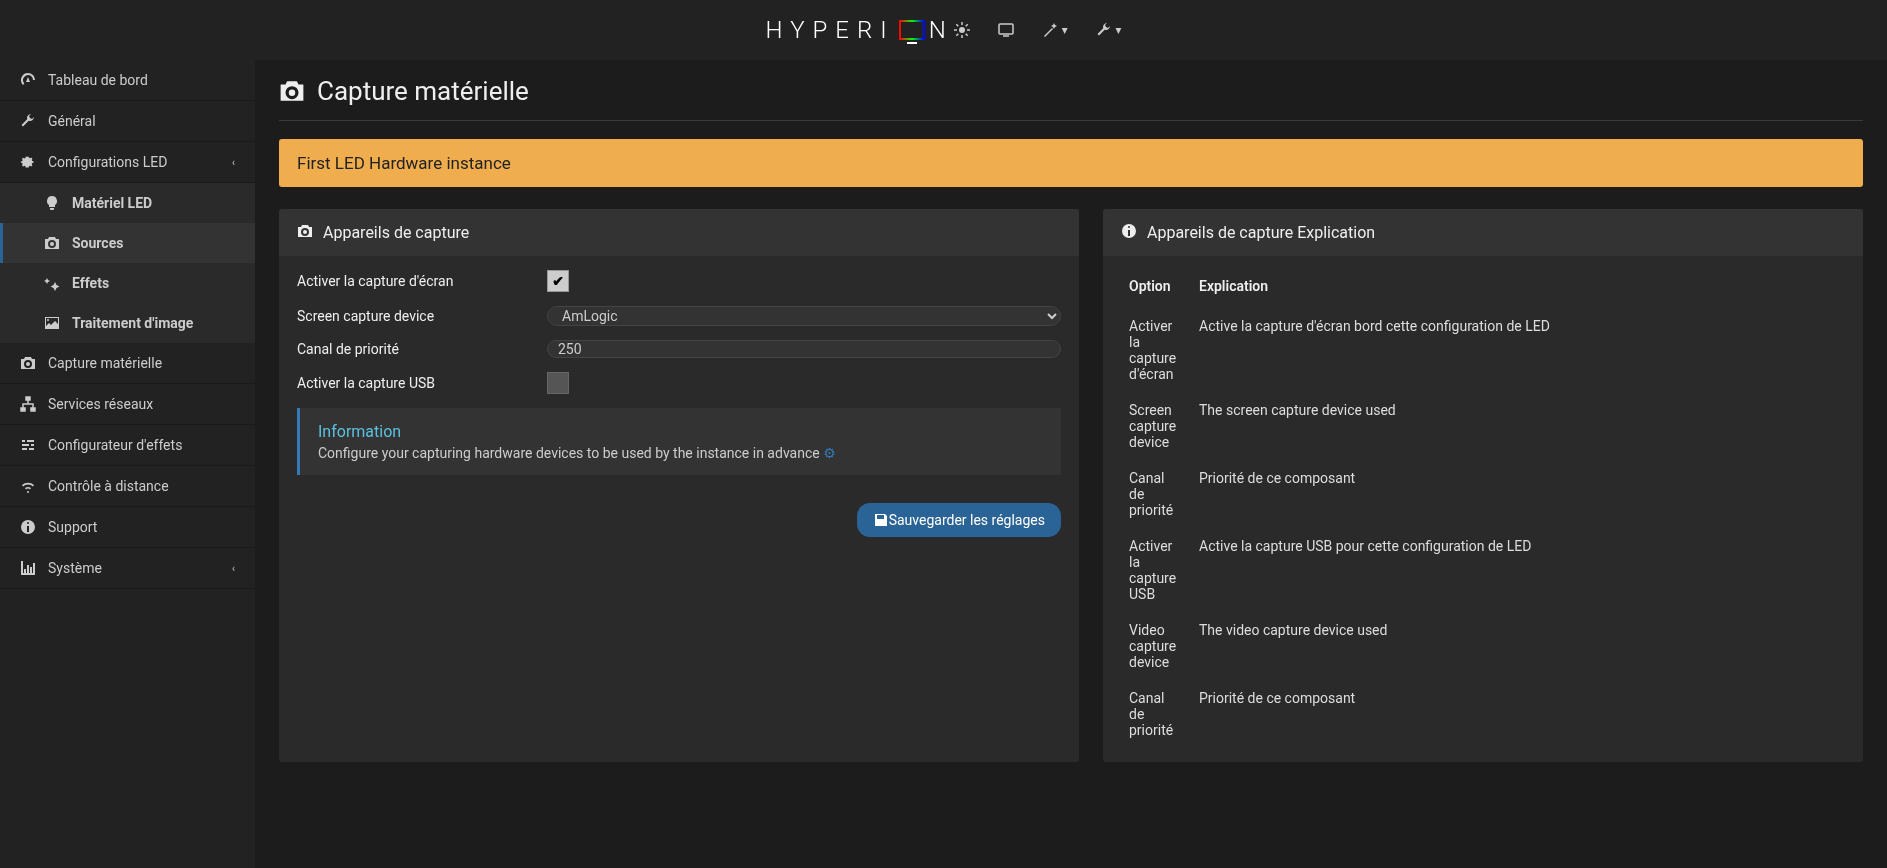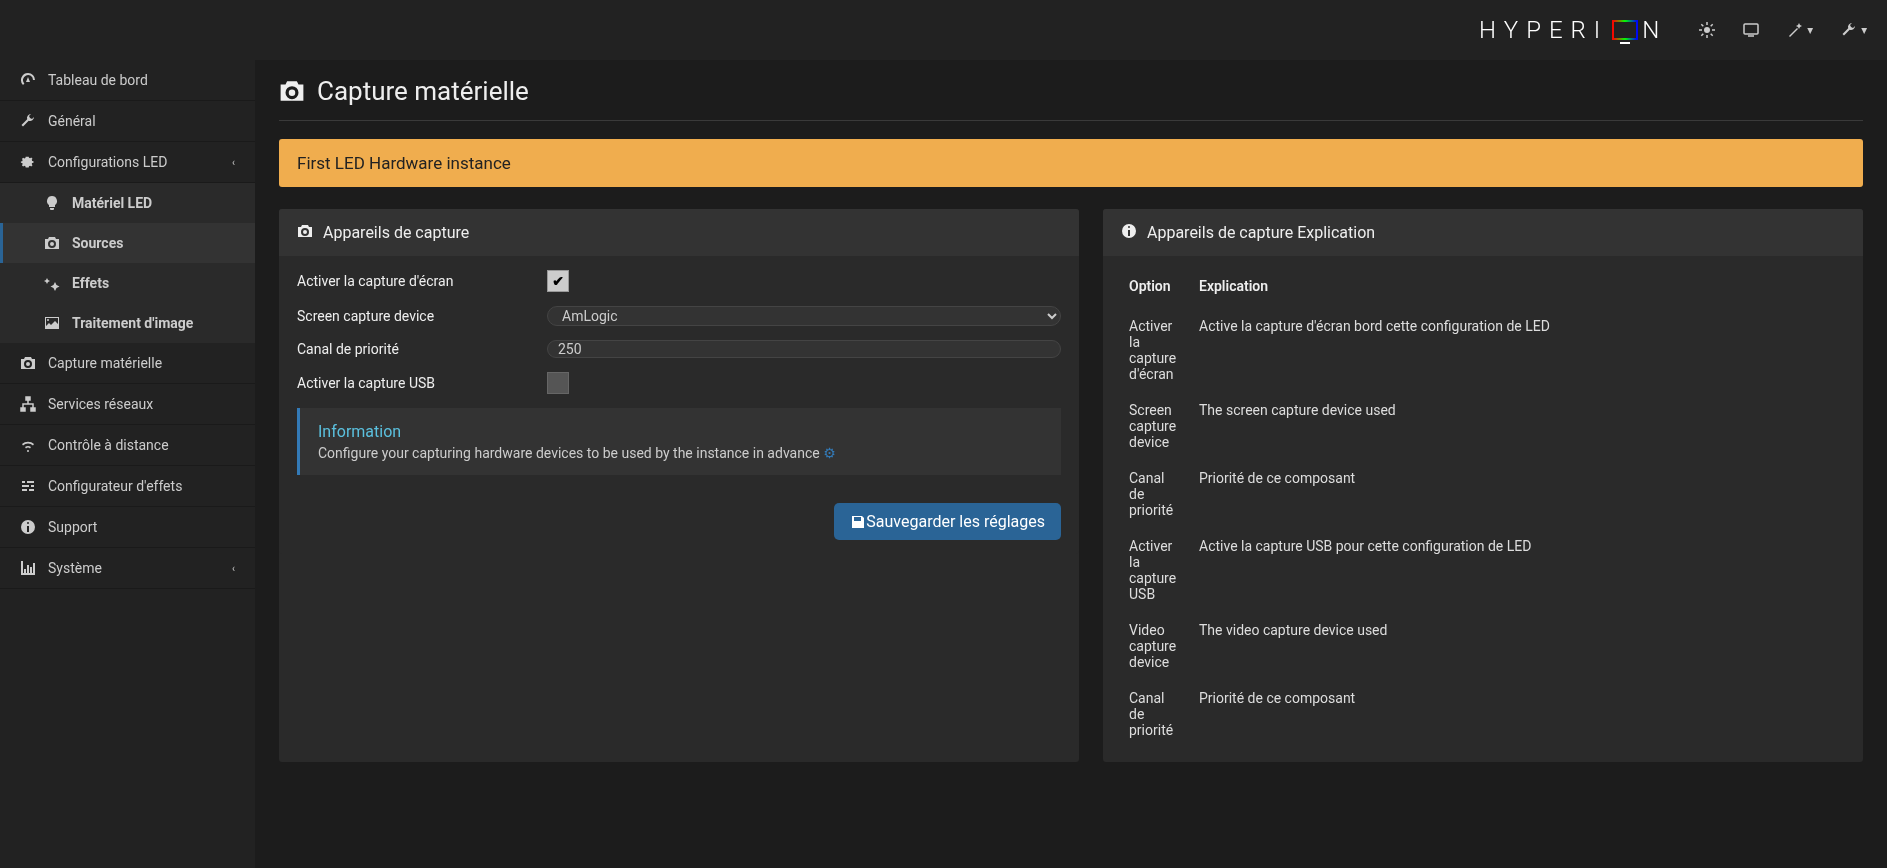--- a/index.html
+++ b/index.html
@@ -1,17 +1,17 @@
 <!DOCTYPE html>
 <html><head>
 <meta charset="utf-8">
 <style>
 * { margin:0; padding:0; box-sizing:border-box; font-family:-apple-system,BlinkMacSystemFont,"Segoe UI",Roboto,sans-serif; }
 body { background:#1c1c1c; color:#ccc; font-size:14px; width:1887px; height:868px; overflow:hidden; }
-.topbar { height:60px; background:#222; display:flex; align-items:center; padding:0 20px; justify-content:flex-end;gap:32px; }
+.topbar { height:60px; background:#222; display:flex; align-items:center; padding:0 20px; justify-content:center; }
 .logo { display:flex; align-items:center; gap:2px; color:#fff; font-size:24px; letter-spacing:8px; font-weight:300; }
 .logo-box { display:inline-block; width:26px; height:20px; border:2px solid; border-image:linear-gradient(90deg,#f00,#0f0,#00f) 1; position:relative; margin:0 2px; }
 .logo-box::after { content:''; position:absolute; bottom:-6px; left:50%; transform:translateX(-50%); width:10px; height:2px; background:#fff; }
 .top-icons { display:flex; gap:28px; align-items:center; color:#ccc; }
 .top-icons span { cursor:pointer; display:flex; align-items:center; gap:4px; }
 .main { display:flex; height:calc(100% - 60px); }
 .sidebar { width:255px; background:#222; overflow-y:auto; }
 .nav-item { padding:12px 20px; display:flex; align-items:center; gap:12px; color:#ccc; cursor:pointer; border-bottom:1px solid #1a1a1a; position:relative; }
 .nav-item.sub { padding-left:44px; background:#2a2a2a; border:none;font-weight:bold; }
 .nav-item.sub.active { background:#333; border-left:3px solid #2a6496; padding-left:41px; }
@@ -30,21 +30,21 @@
 .form-control { flex:1; }
 .checkbox { width:22px; height:22px; background:#ccc; border:1px solid #999; display:flex; align-items:center; justify-content:center; cursor:pointer; }
 .checkbox.checked::after { content:'✔'; color:#000; font-size:14px; font-weight:bold; }
 .checkbox.unchecked { background:#555; border:1px solid #666; }
 input.text, select.text { width:100%; background:#333; border:1px solid #444; color:#ccc; padding:0 10px; font-size:14px; border-radius:12px; }
 .info-box { border-left:3px solid #337ab7; background:#333; padding:14px 18px; margin-top:4px; }
 .info-title { color:#5bc0de; font-size:16px; margin-bottom:4px; }
 .info-text { color:#ccc; font-size:14px; }
 .info-text .gear { color:#337ab7; }
 .panel-footer { padding:14px 18px; display:flex; justify-content:flex-end; background:#2a2a2a; border-radius:0 0 3px 3px; }
-.btn-save { background:#2a6496; color:#fff; border:none; padding:9px 16px; font-size:16px; border-radius:5px; cursor:pointer; display:flex; align-items:center; }
+.btn-save { background:#2a6496; color:#fff; border:none; padding:9px 16px; font-size:14px; border-radius:13px; cursor:pointer; display:flex; align-items:center; }
 table.explain { width:100%; border-collapse:collapse; }
 table.explain th { text-align:left; font-weight:600; padding:8px 8px 14px 8px; color:#eee; }
 table.explain td { padding:10px 8px; vertical-align:top; color:#ddd; }
 table.explain td.opt { width:70px; word-break:break-word; }
 svg { fill:currentColor; }
 .icon { width:16px; height:16px; display:inline-flex; }
 .icon-lg { width:26px; height:26px; }
 </style>
 </head>
 <body>
@@ -191,29 +191,29 @@
         <span>Capture matérielle</span>
       </div>
     <div class="nav-item">
         <svg class="icon" viewBox="0 0 16 16">
           <use href="#i-sitemap"></use>
         </svg>
         <span>Services réseaux</span>
       </div>
     <div class="nav-item">
         <svg class="icon" viewBox="0 0 16 16">
+          <use href="#i-sliders"></use>
+        </svg>
+        <span>Configurateur d'effets</span>
+      </div>
+    <div class="nav-item">
+        <svg class="icon" viewBox="0 0 16 16">
           <use href="#i-wifi"></use>
         </svg>
         <span>Contrôle à distance</span>
-      </div>
-    <div class="nav-item">
-        <svg class="icon" viewBox="0 0 16 16">
-          <use href="#i-sliders"></use>
-        </svg>
-        <span>Configurateur d'effets</span>
       </div>
     <div class="nav-item">
         <svg class="icon" viewBox="0 0 16 16">
           <use href="#i-info"></use>
         </svg>
         <span>Support</span>
       </div>
     <div class="nav-item">
         <svg class="icon" viewBox="0 0 16 16">
           <use href="#i-chart"></use>

